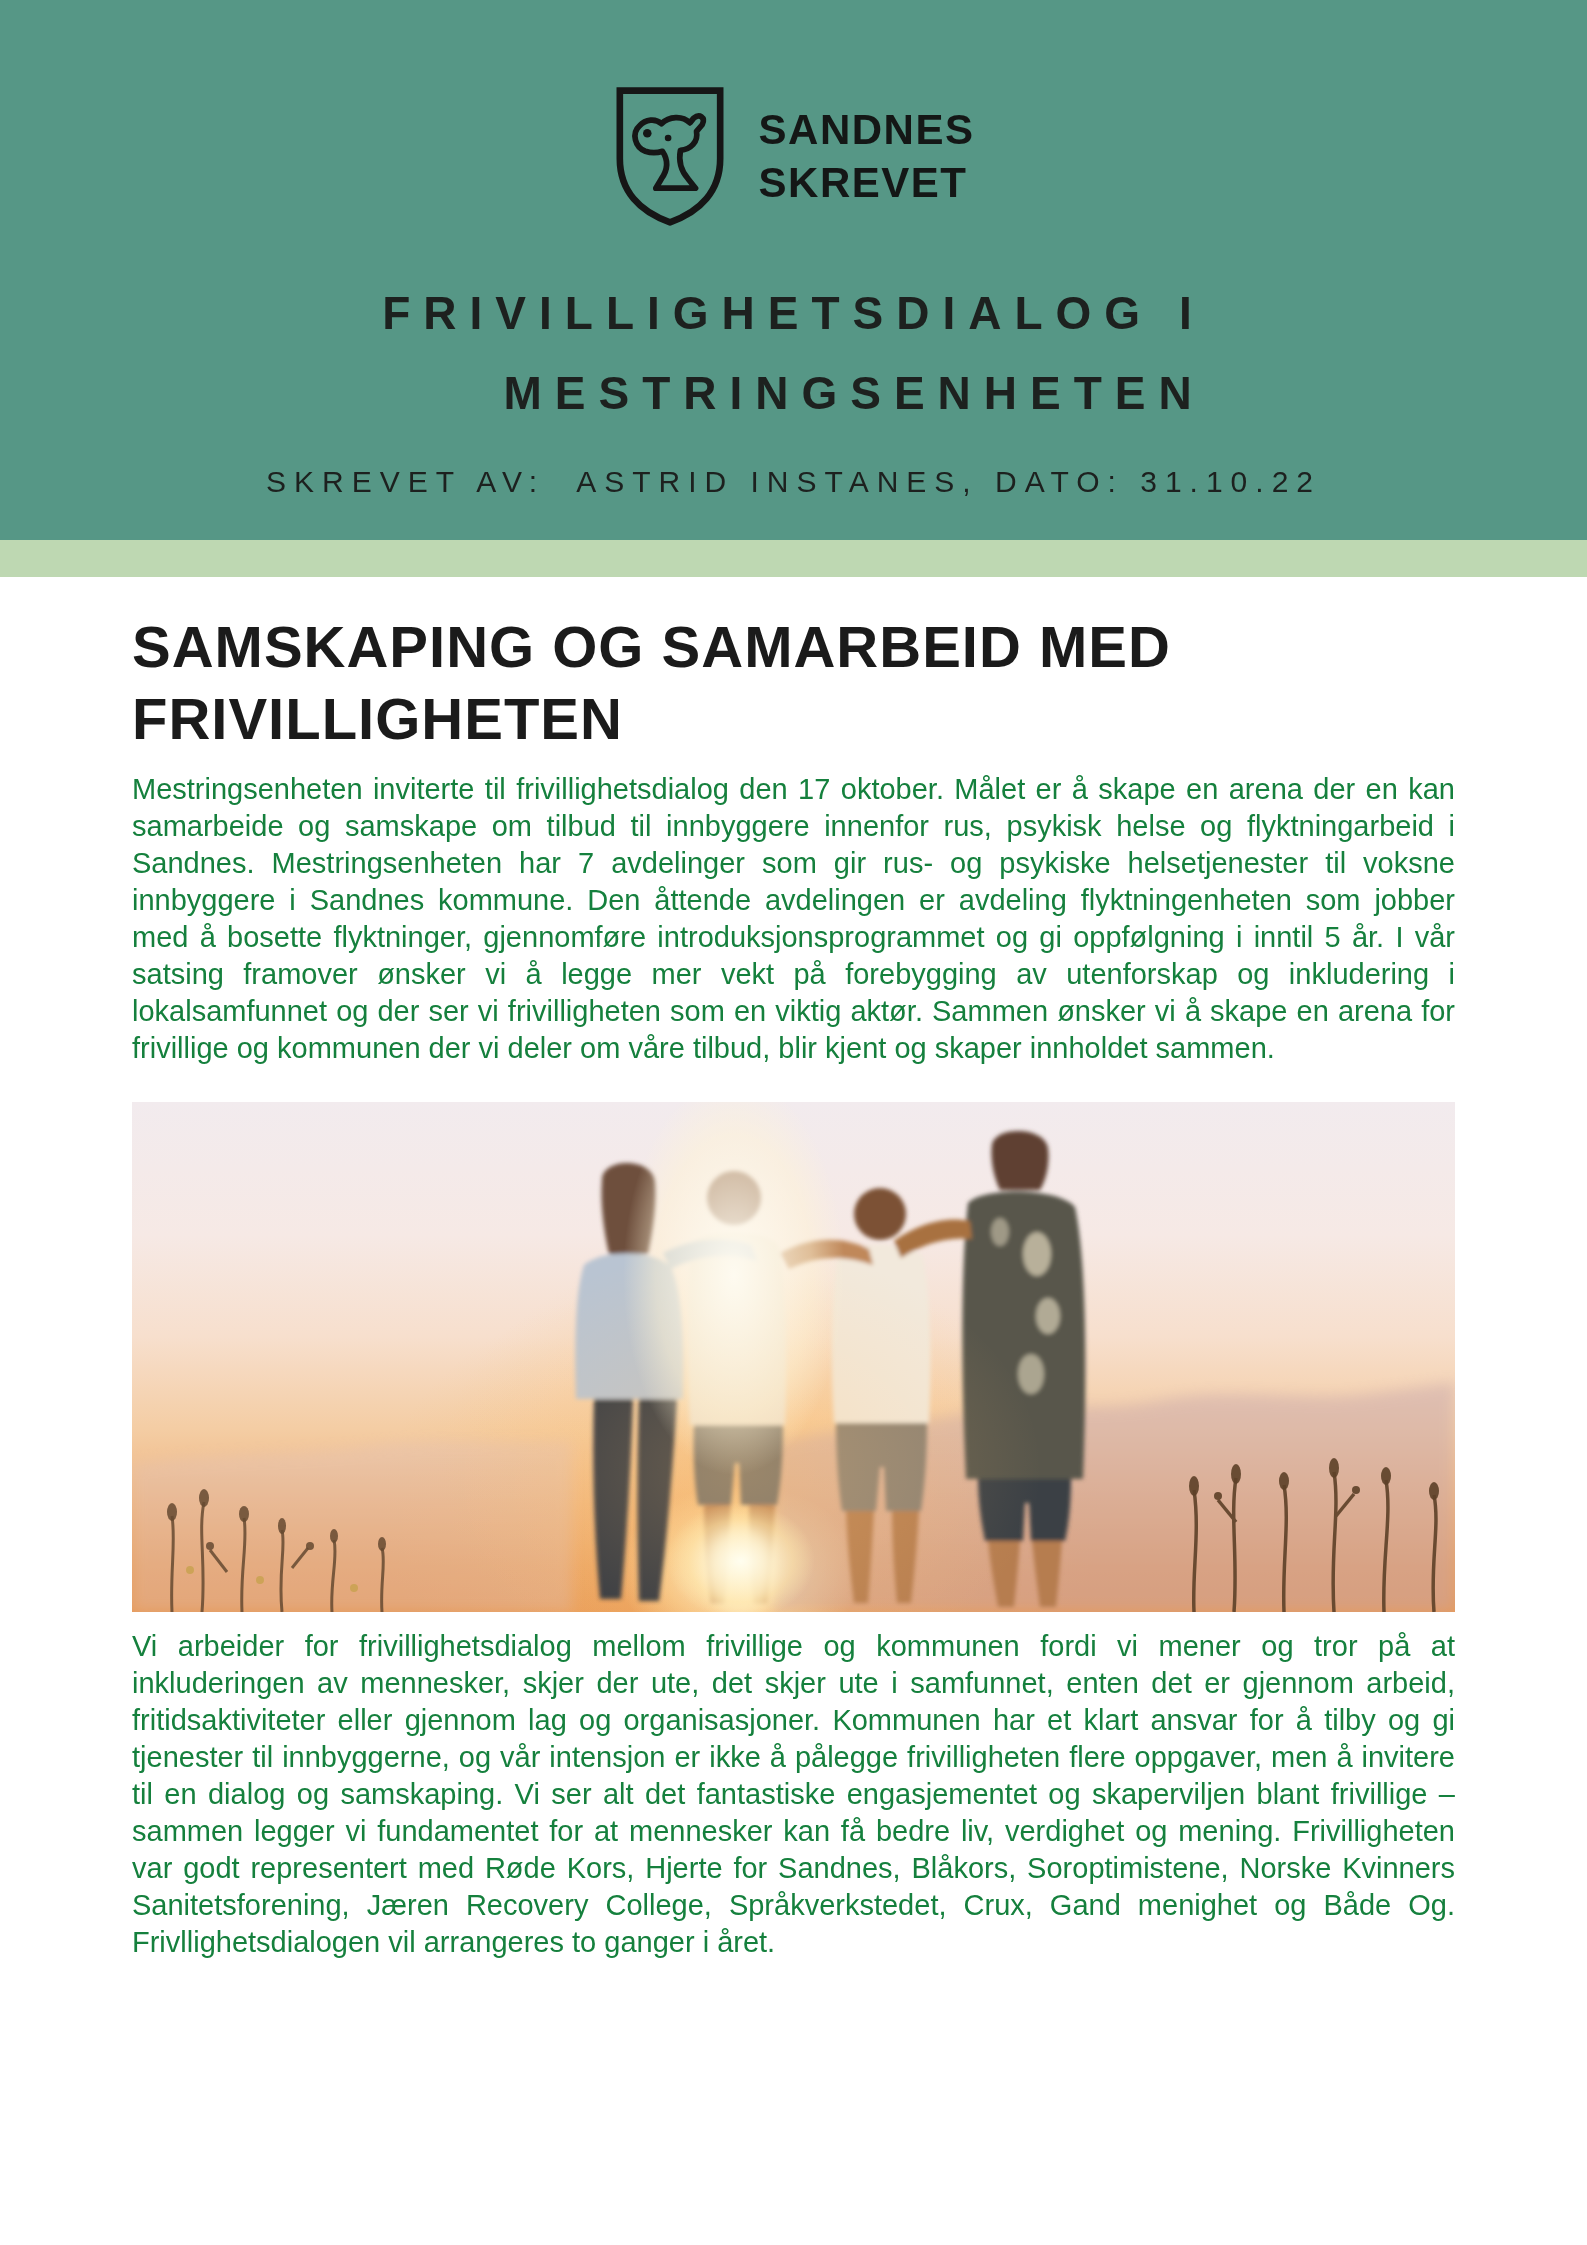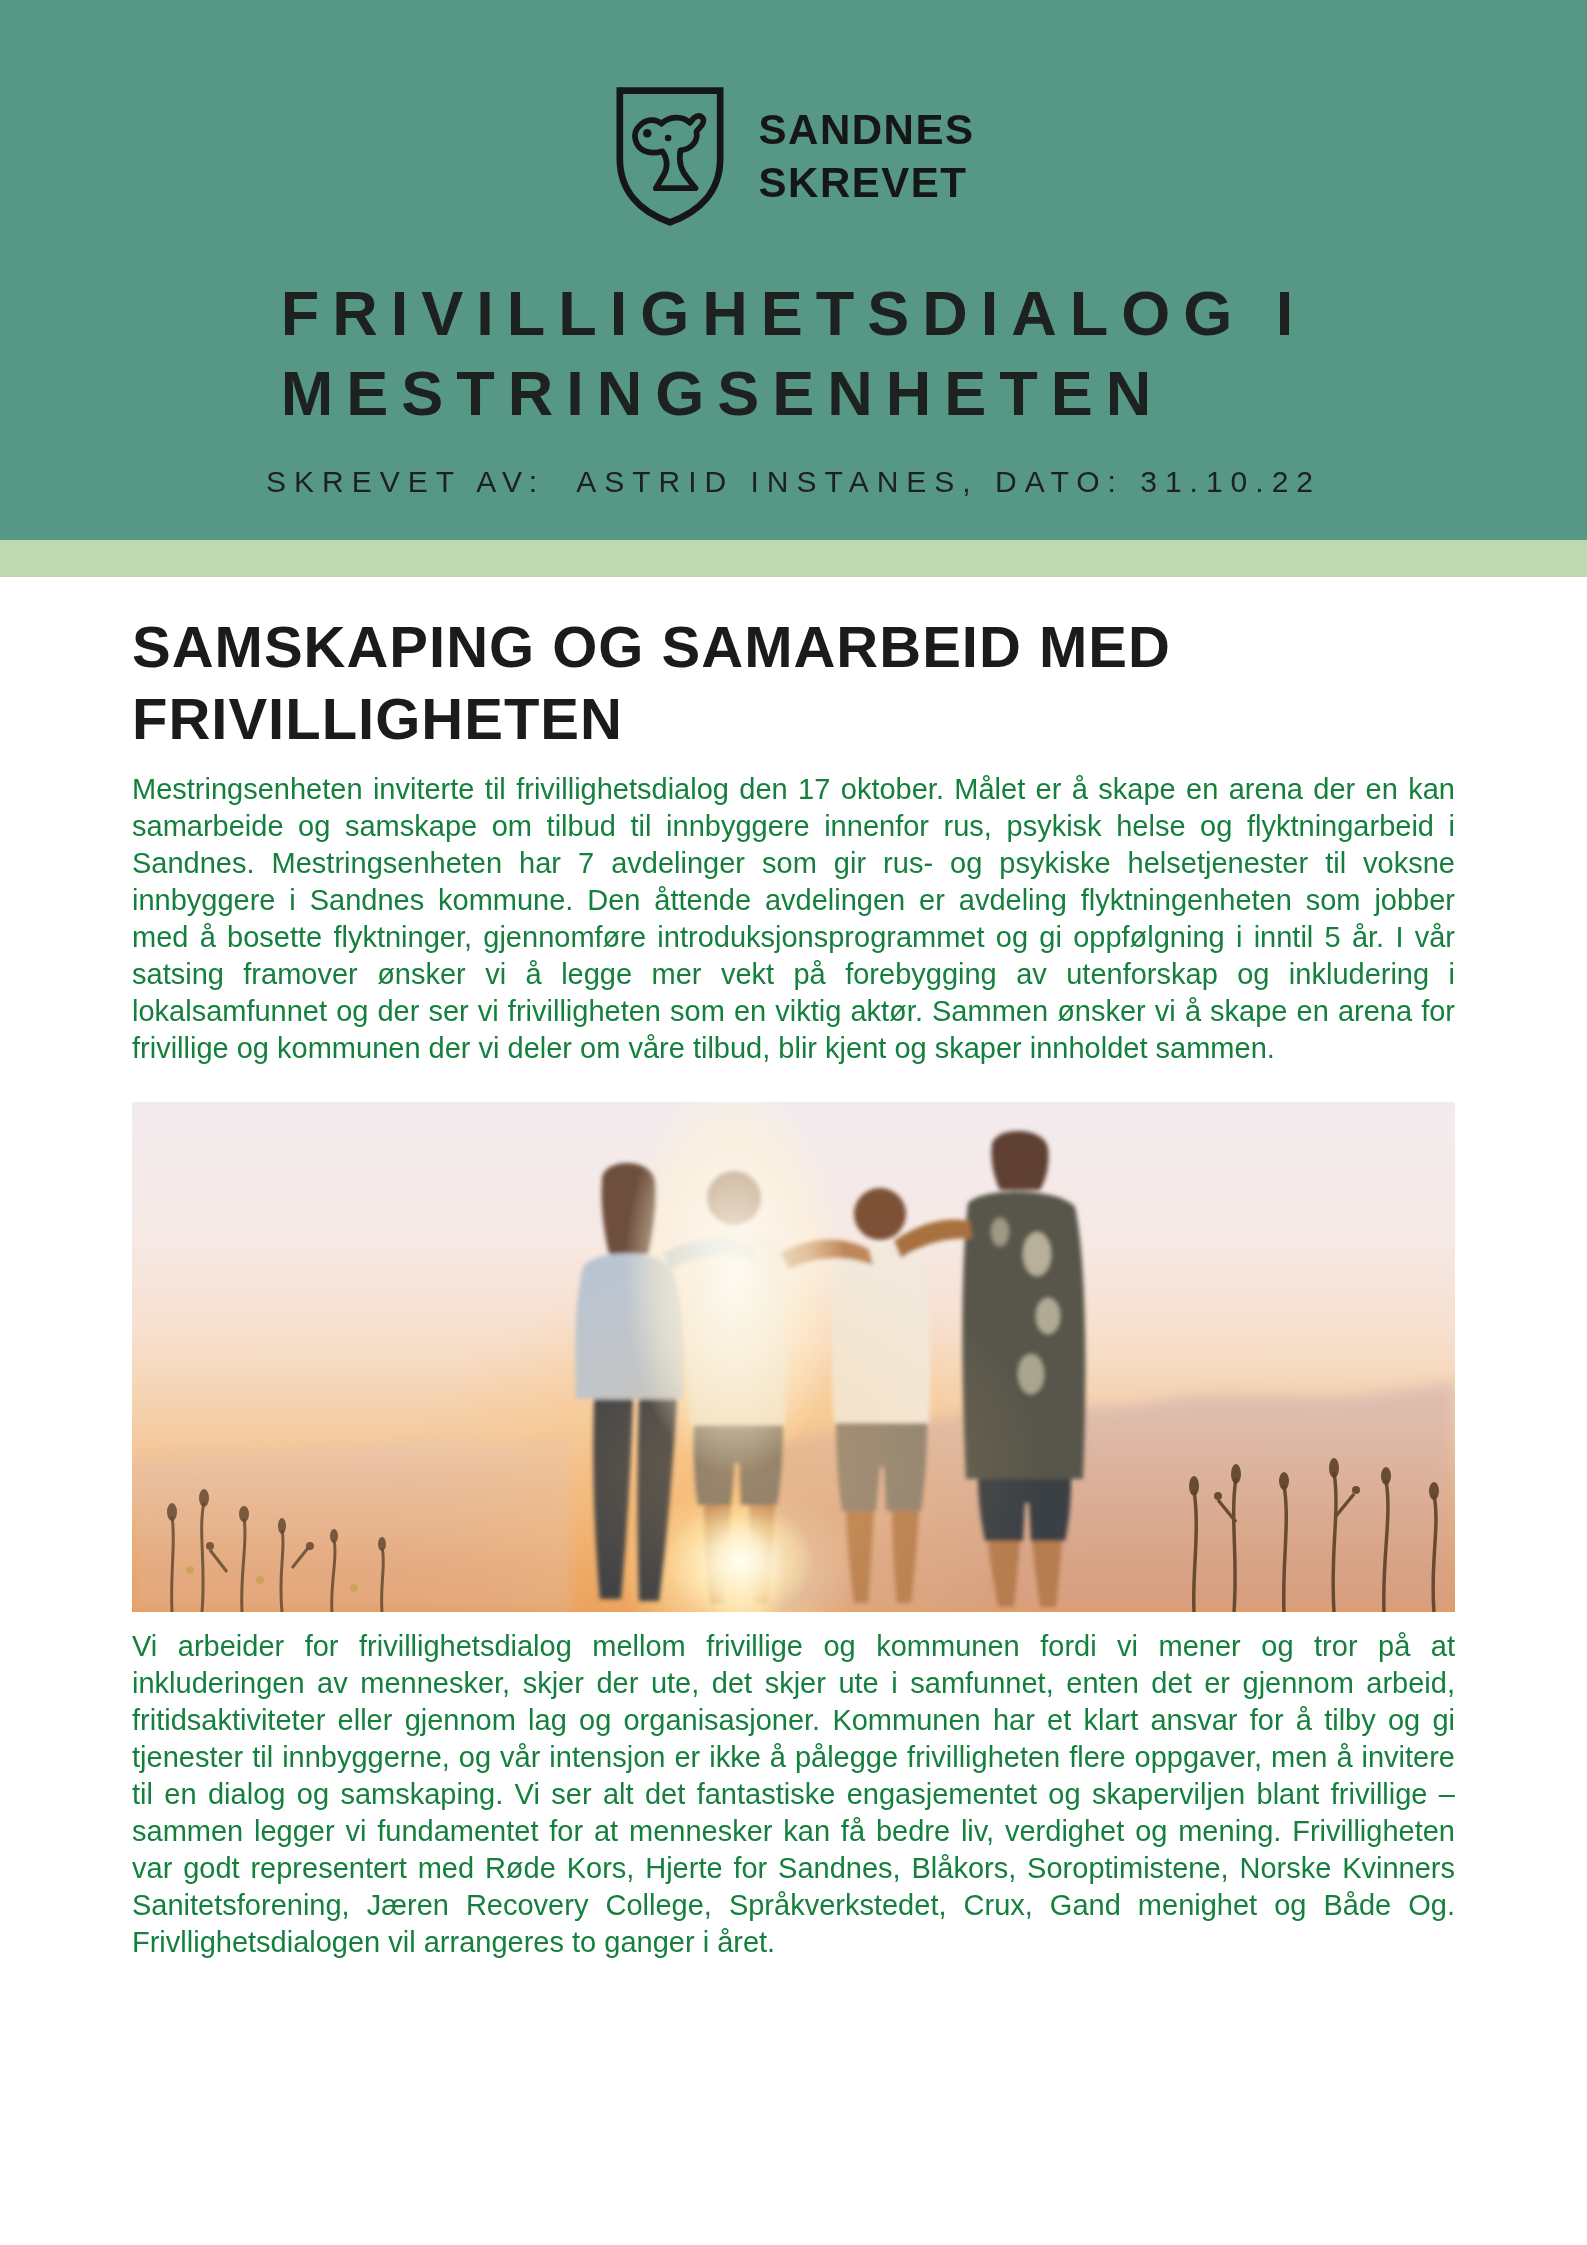--- a/index.html
+++ b/index.html
@@ -28,23 +28,23 @@
     height:142px;
   }
   .logo-row svg{display:block;}
   .org-name{
     font-size:42px;line-height:53px;
     font-weight:600;letter-spacing:1.5px;
     color:#141716;
   }
   .doc-title{
     margin-top:46px;
-    text-align:left;
+    text-align:right;
     font-weight:800;
-    font-size:63px;line-height:80px;
+    font-size:46px;line-height:80px;
     letter-spacing:13px;
     color:#1d211f;
   }
   .byline{
     margin-top:32px;
     font-size:30px;
     letter-spacing:8px;
     font-weight:400;
     color:#1d211f;
     white-space:pre;

